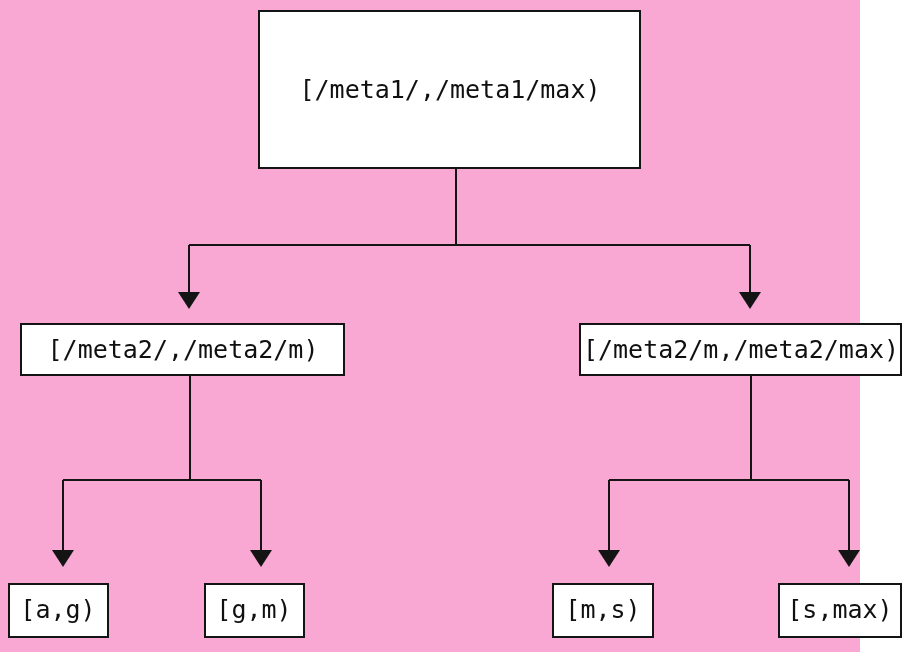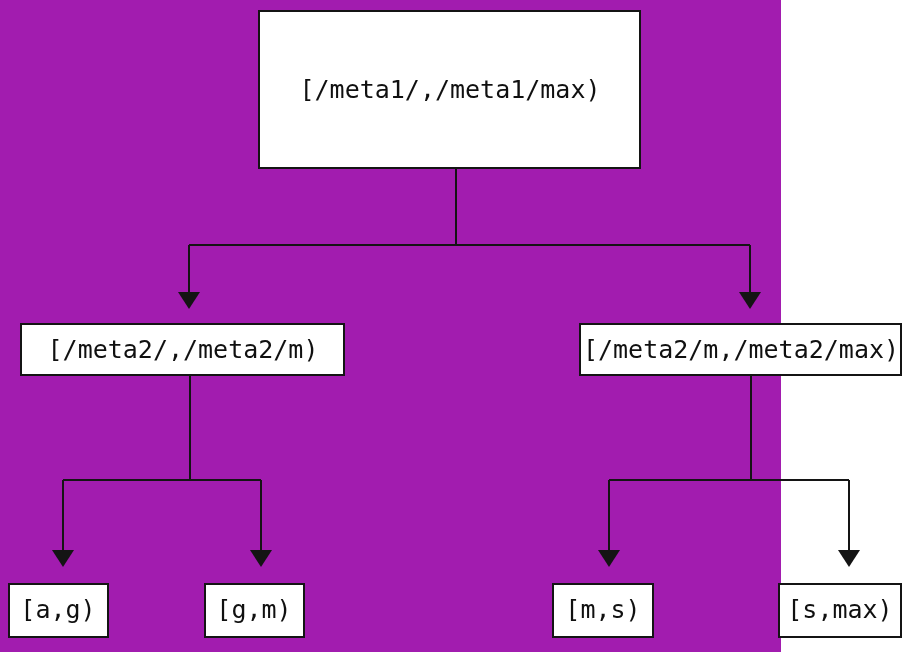--- a/index.html
+++ b/index.html
@@ -8,23 +8,23 @@
     background: #ffffff;
   }
   body {
     width: 912px;
     height: 652px;
     font-family: "DejaVu Sans Mono", monospace;
     overflow: hidden;
   }
   #diagram-root {
     position: relative;
-    width: 781px;
+    width: 860px;
     height: 652px;
-    background: #a21caf;
+    background: #f9a8d4;
     text-decoration: underline;
   }
   svg.tree-canvas {
     position: absolute;
     left: 0;
     top: 0;
     width: 912px;
     height: 652px;
     display: block;
   }

